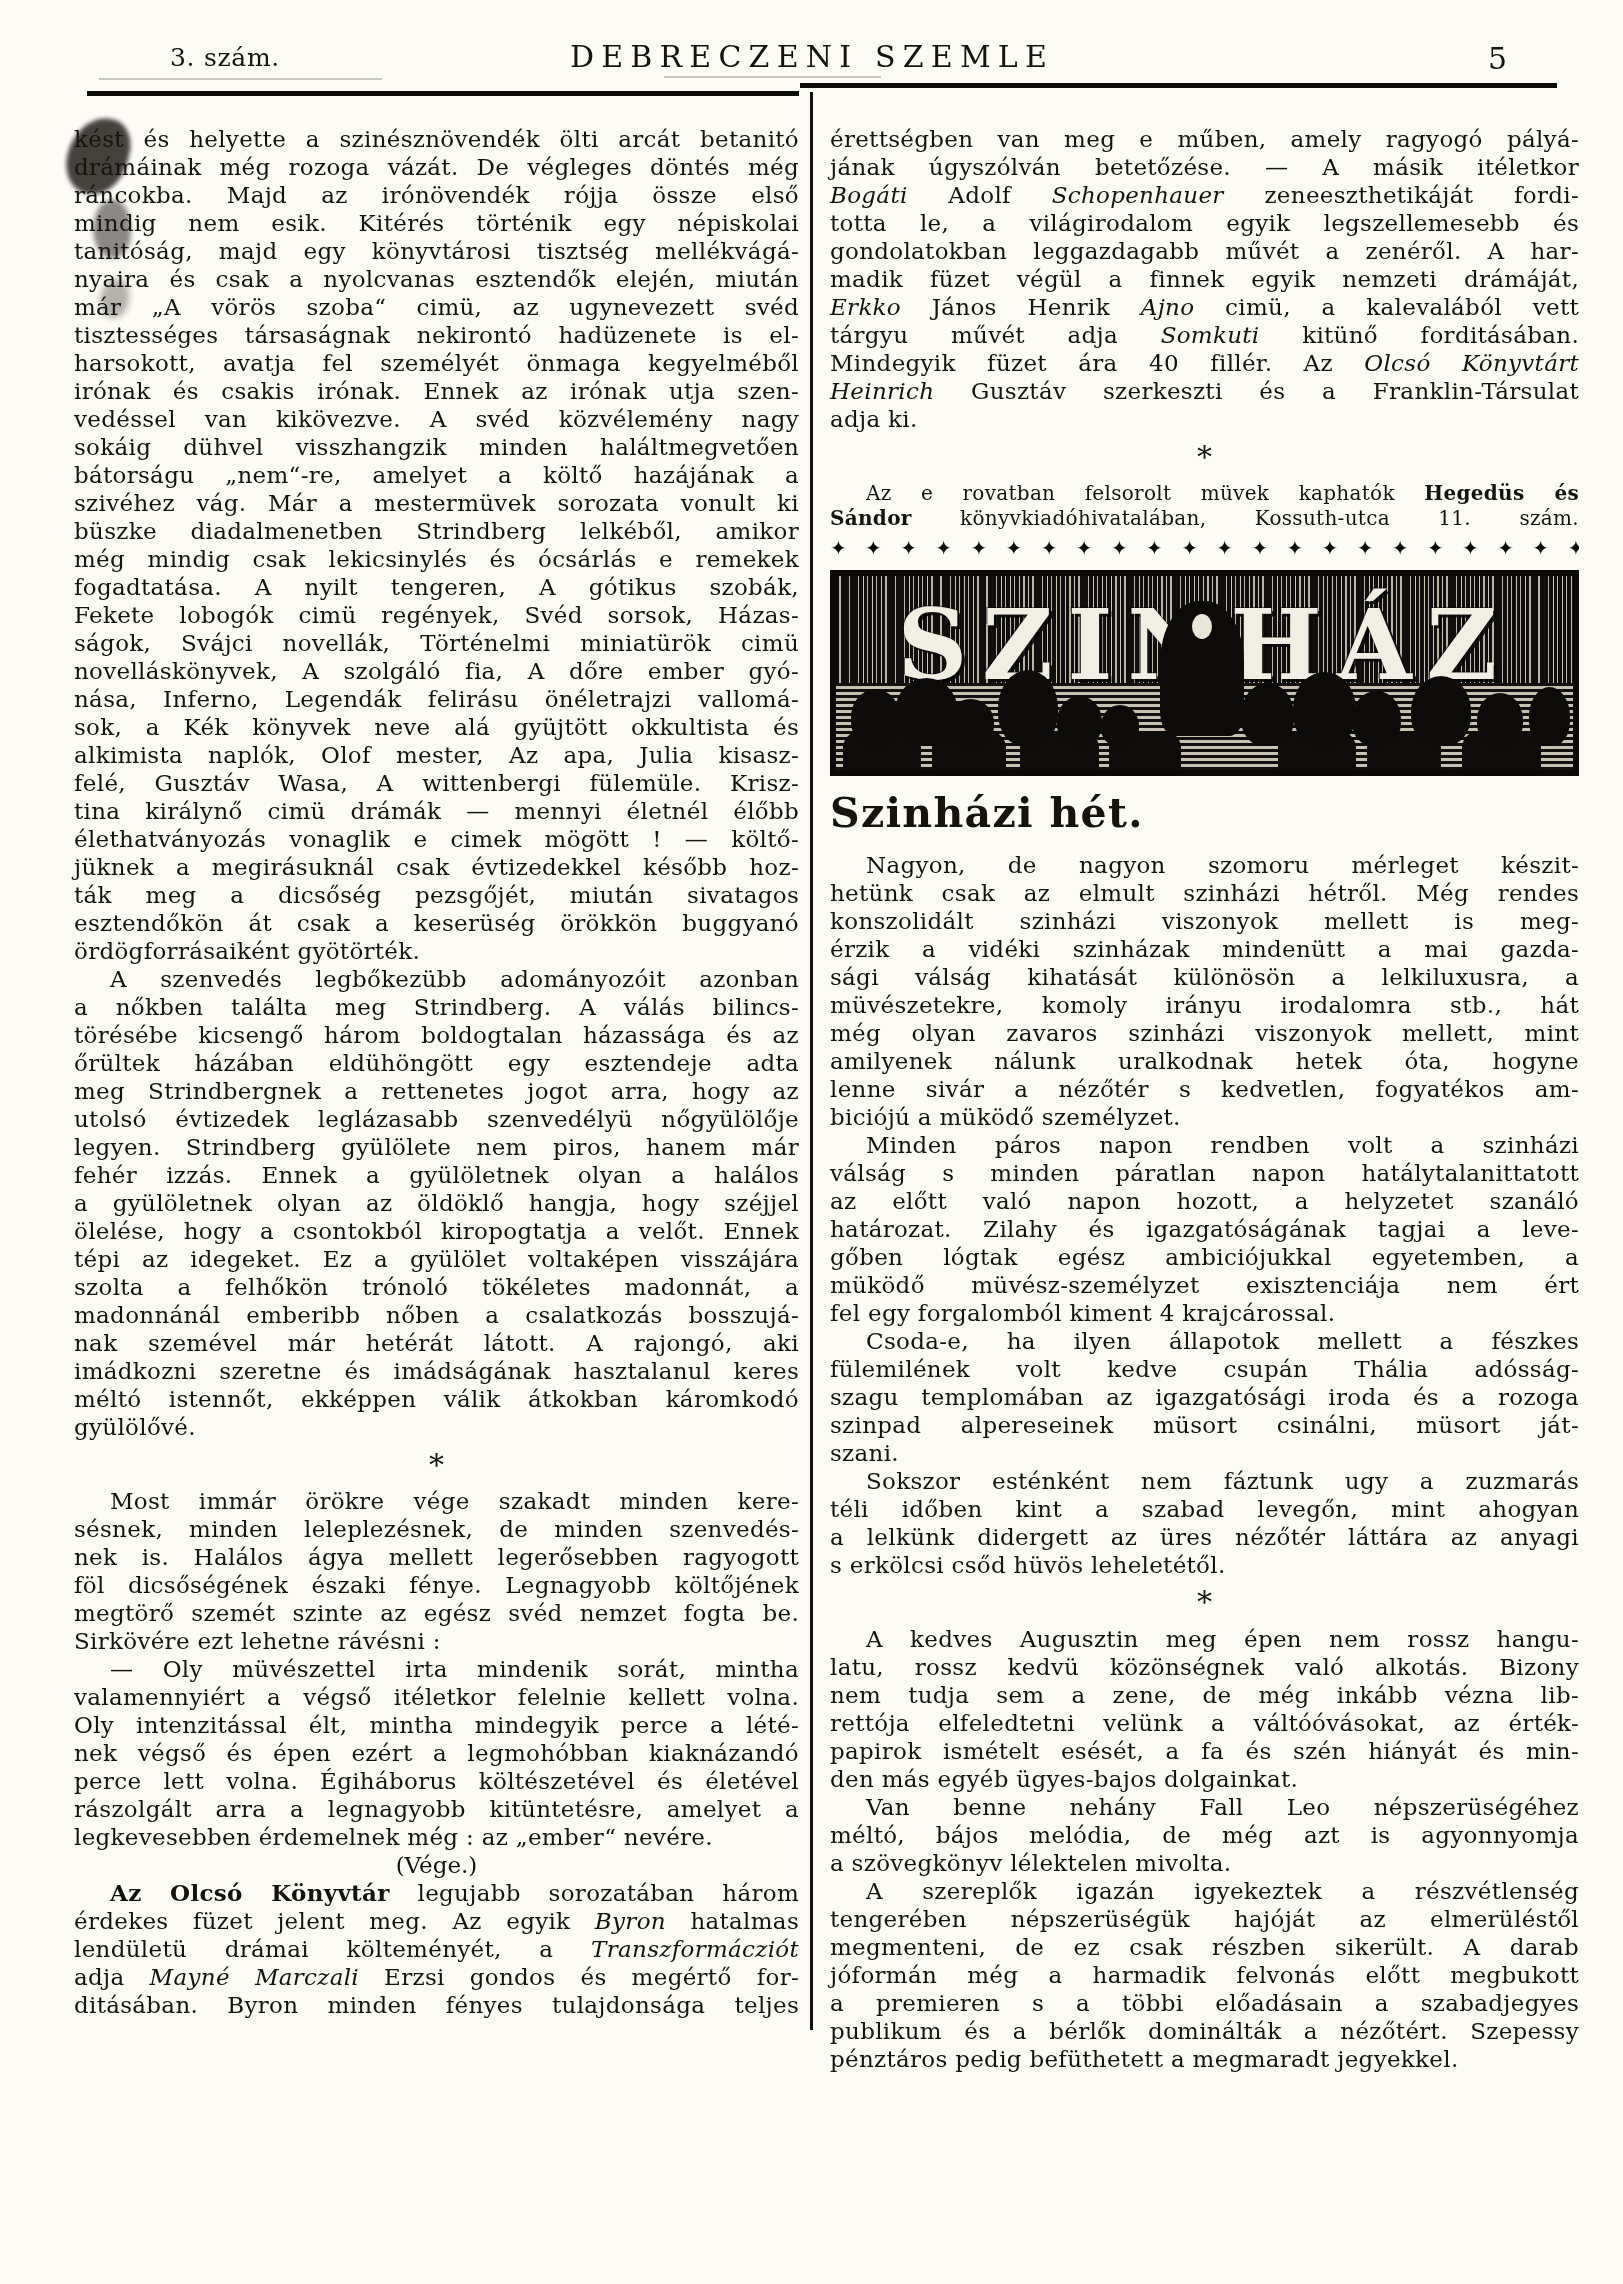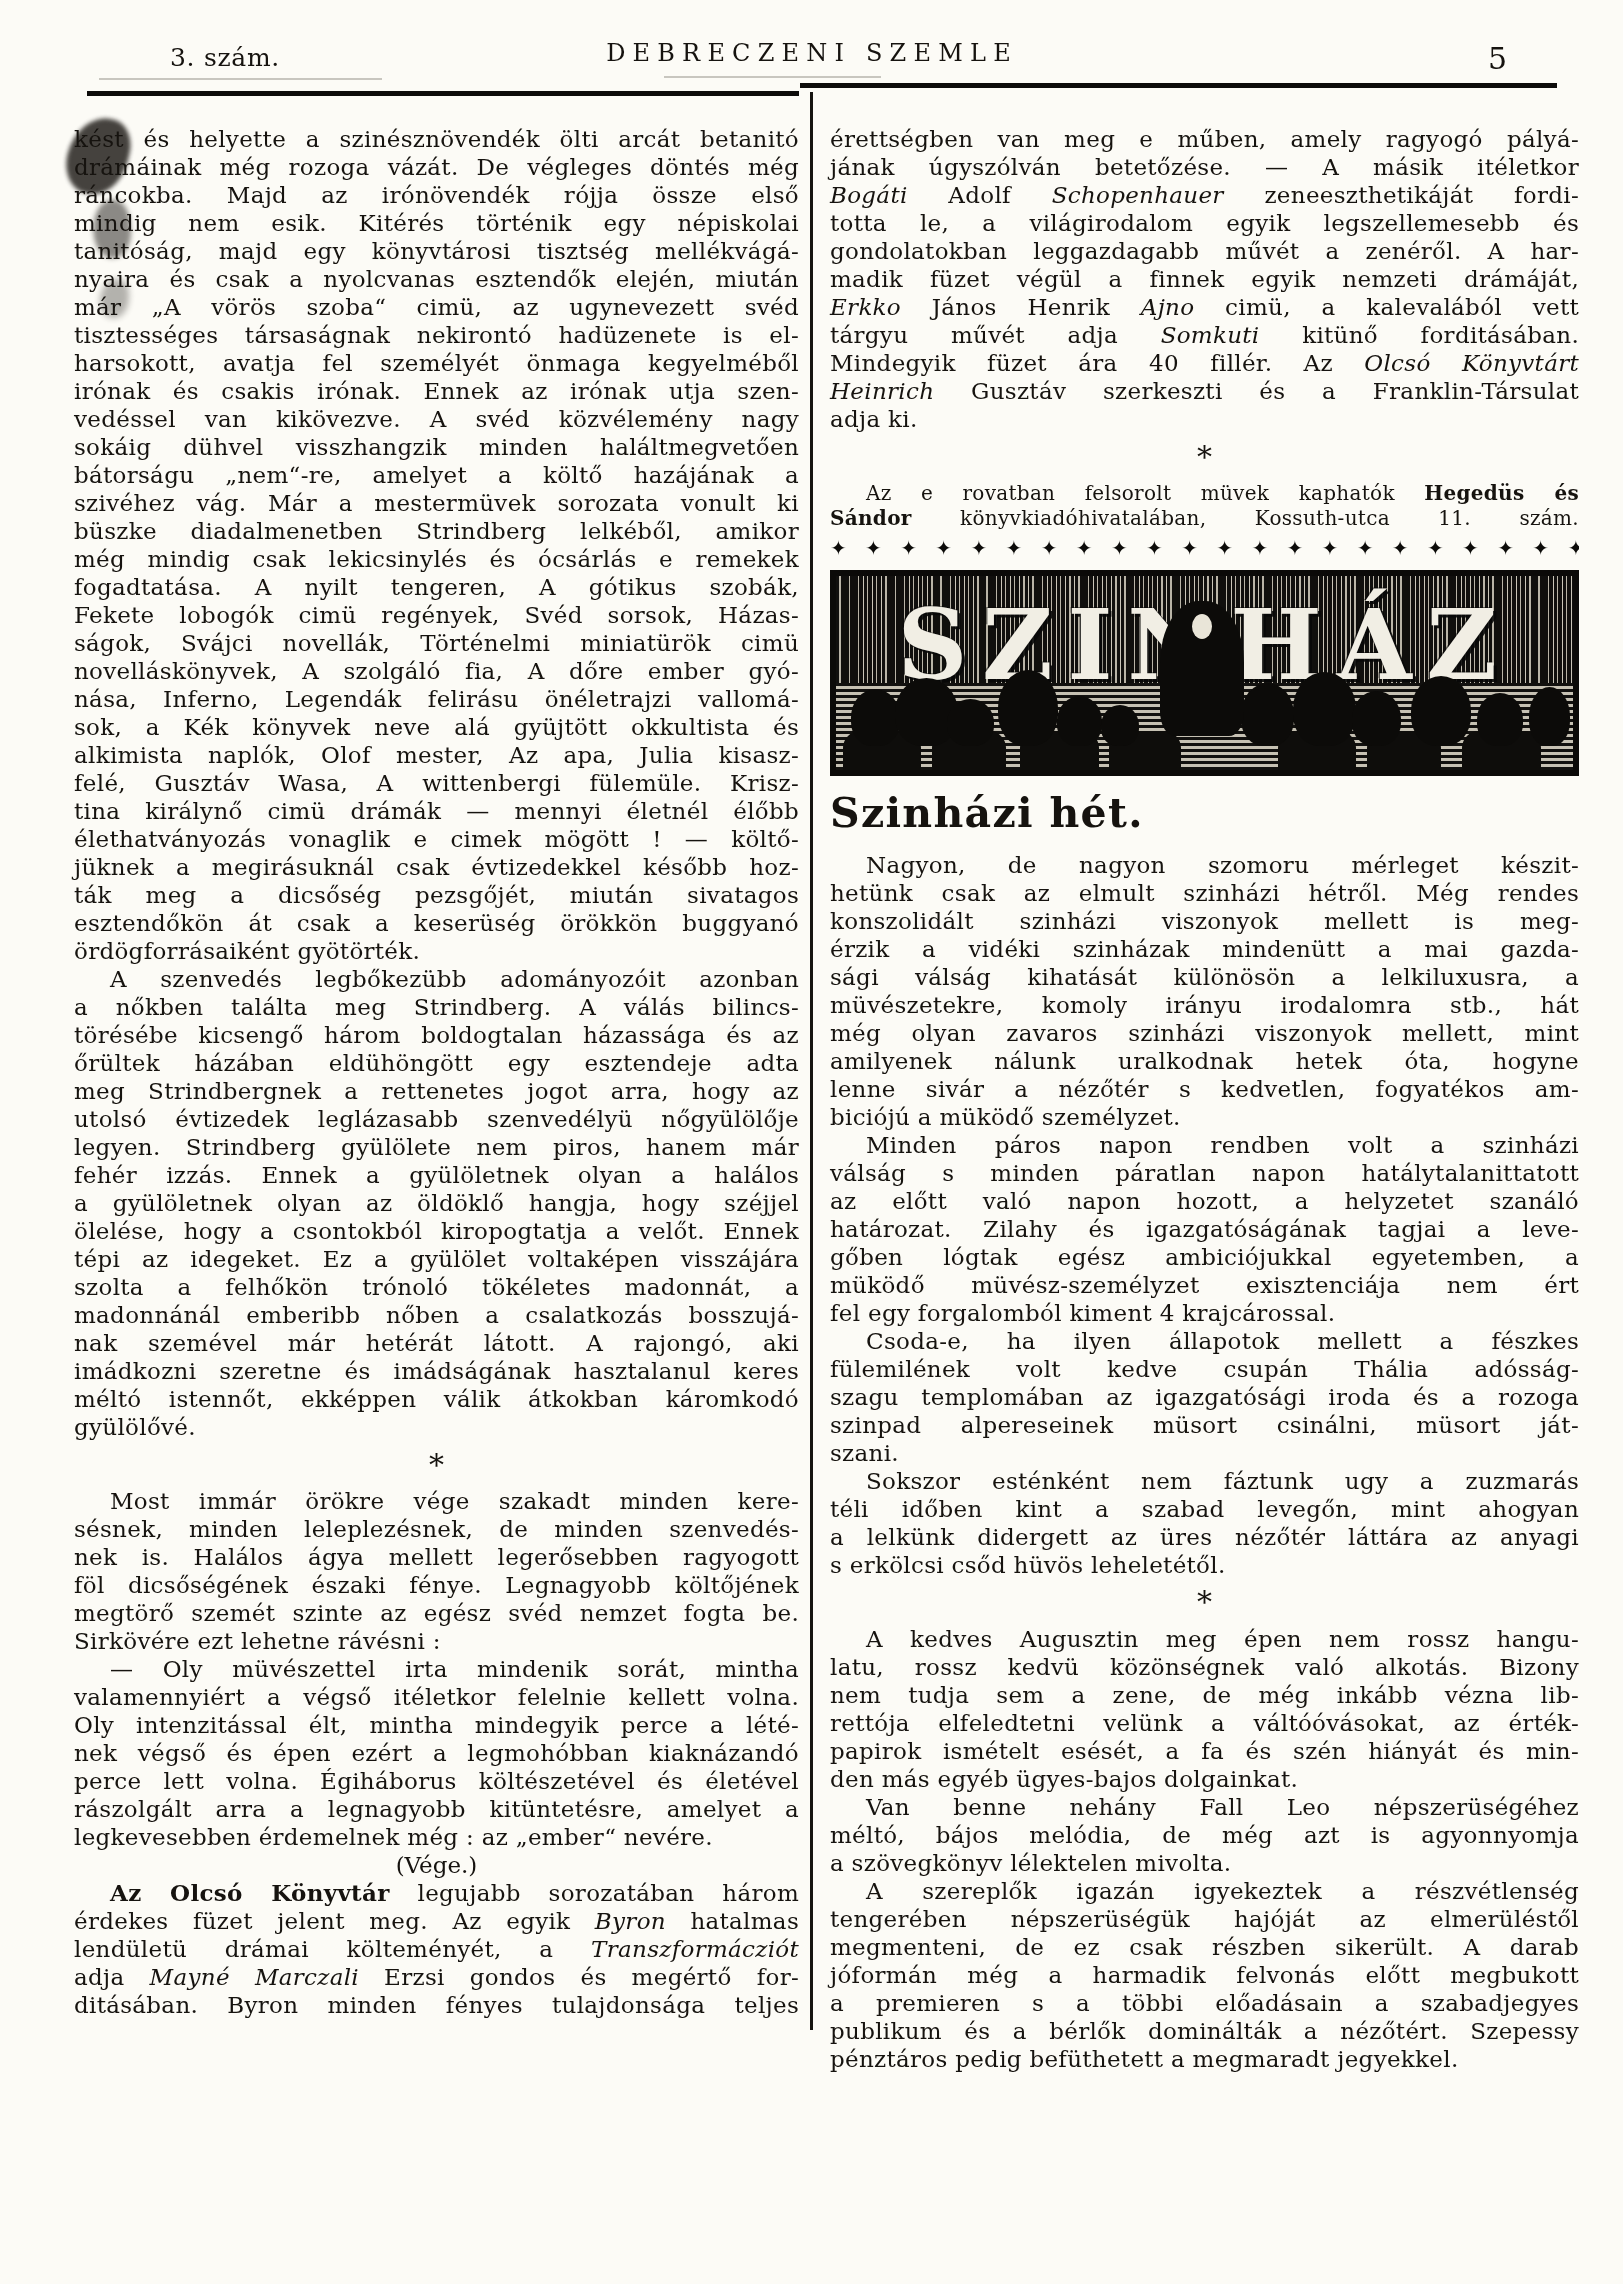--- a/index.html
+++ b/index.html
@@ -6,21 +6,21 @@
   body{
     width:1624px;height:2284px;position:relative;
     background:#fcfbf6;
     font-family:"DejaVu Serif", serif;
     color:#16130f;
     overflow:hidden;
   }
   .page{position:absolute;inset:0;}
   
   .hdr-issue{position:absolute;left:122px;top:43px;font-size:25px;letter-spacing:0.7px;margin-left:48px;}
-  .hdr-title{position:absolute;left:0;right:0;top:39px;text-align:center;font-size:24px;letter-spacing:7.2px;}
+  .hdr-title{position:absolute;left:0;right:0;top:39px;text-align:center;font-size:30px;letter-spacing:7.2px;}
   .hdr-page{position:absolute;right:117px;top:41px;font-size:30px;}
   .rule{position:absolute;background:#0d0c0a;}
   .rule-left{left:87px;top:91px;width:712px;height:5.3px;}
   .rule-right{left:800px;top:83px;width:757px;height:5.3px;}
   .speckle{position:absolute;background:#8a857c;opacity:.45;height:2px;}
   .sp1{left:99px;top:78px;width:283px;}
   .sp2{left:664px;top:76px;width:217px;}
   .divider{position:absolute;left:810px;top:92px;width:2.6px;height:1938px;background:#151310;}
   
   .blot{position:absolute;background:#1d1a16;border-radius:60% 40% 55% 45%;}

